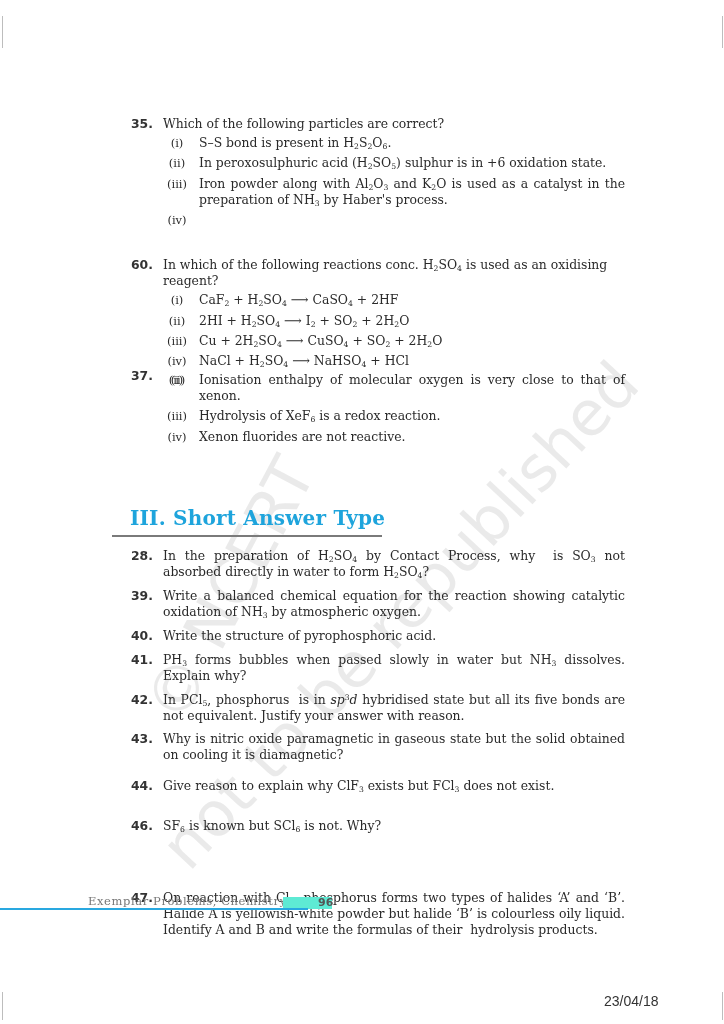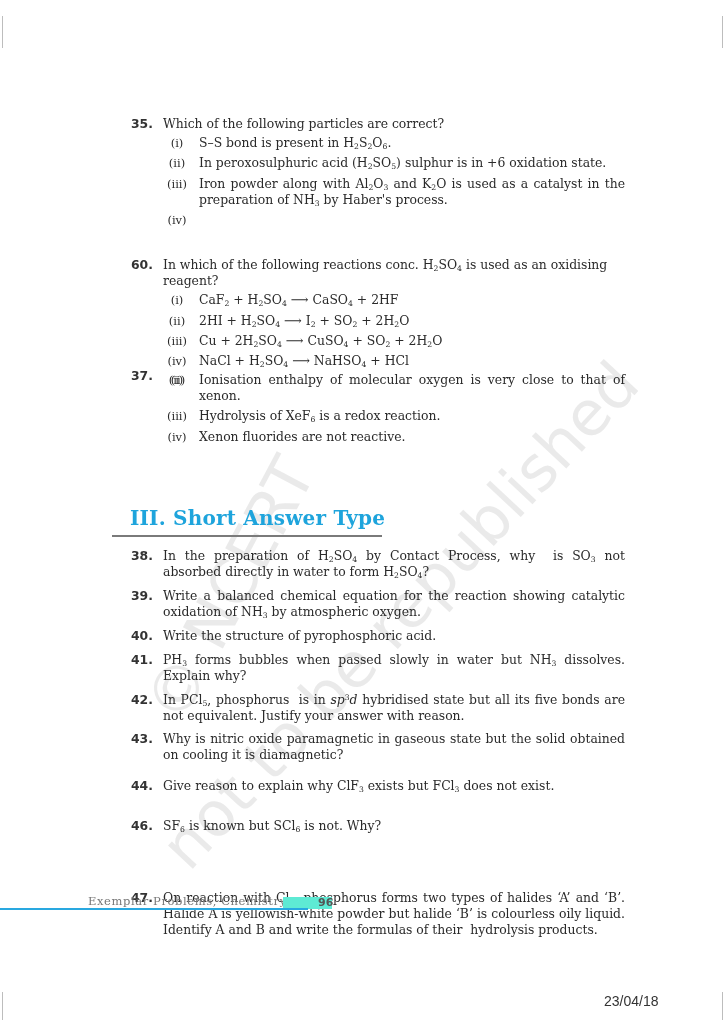--- a/index.html
+++ b/index.html
@@ -70,21 +70,21 @@
       <div class="opt"><span class="roman">(ii)</span><span>Ionisation enthalpy of molecular oxygen is very close to that of xenon.</span></div>
       <div class="opt"><span class="roman">(iii)</span><span>Hydrolysis of XeF<sub>6</sub> is a redox reaction.</span></div>
       <div class="opt"><span class="roman">(iv)</span><span>Xenon fluorides are not reactive.</span></div>
     </div>
   </div>
 
   <div class="heading">III. Short Answer Type</div>
   <div class="heading-rule"></div>
 
   <div class="q" style="top:548px;">
-    <span class="qnum">38.</span>
+    <span class="qnum">28.</span>
     <div class="qtext">In the preparation of H<sub>2</sub>SO<sub>4</sub> by Contact Process, why&nbsp; is SO<sub>3</sub> not absorbed directly in water to form H<sub>2</sub>SO<sub>4</sub>?</div>
   </div>
 
   <div class="q" style="top:588px;">
     <span class="qnum">39.</span>
     <div class="qtext">Write a balanced chemical equation for the reaction showing catalytic oxidation of NH<sub>3</sub> by atmospheric oxygen.</div>
   </div>
 
   <div class="q" style="top:628px;">
     <span class="qnum">40.</span>

